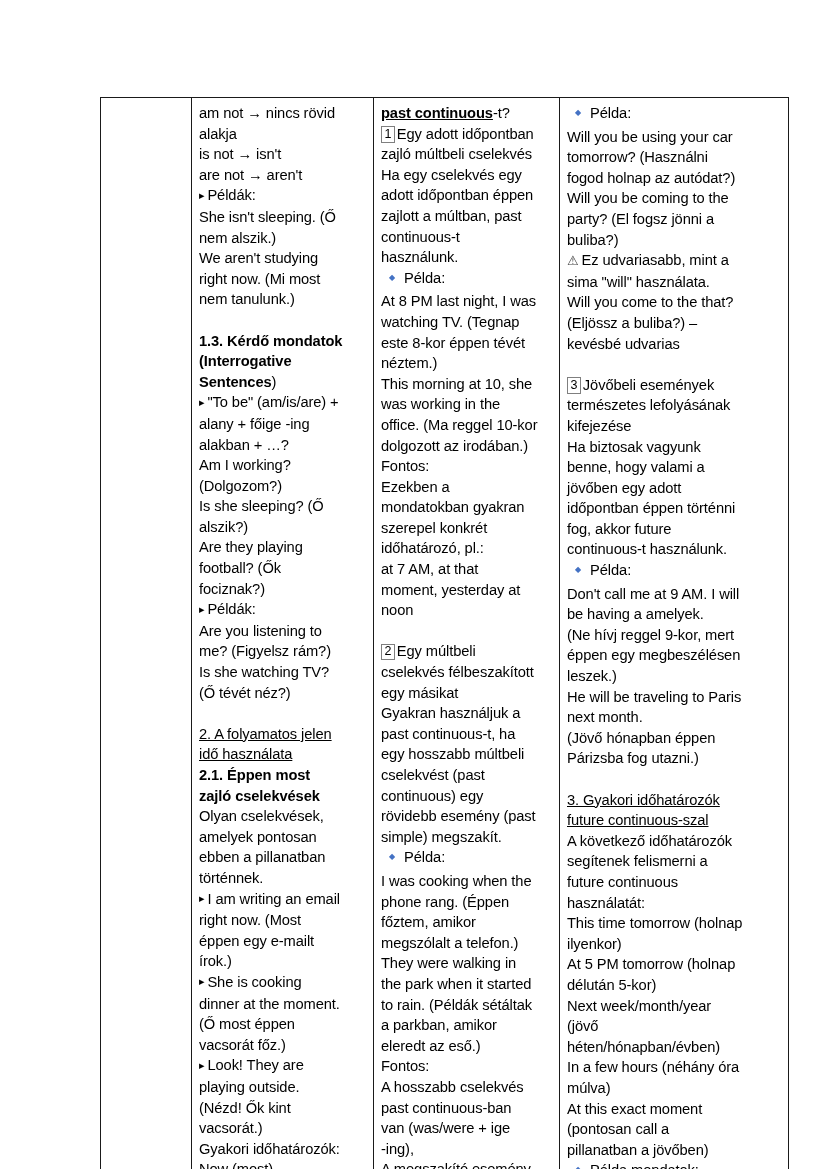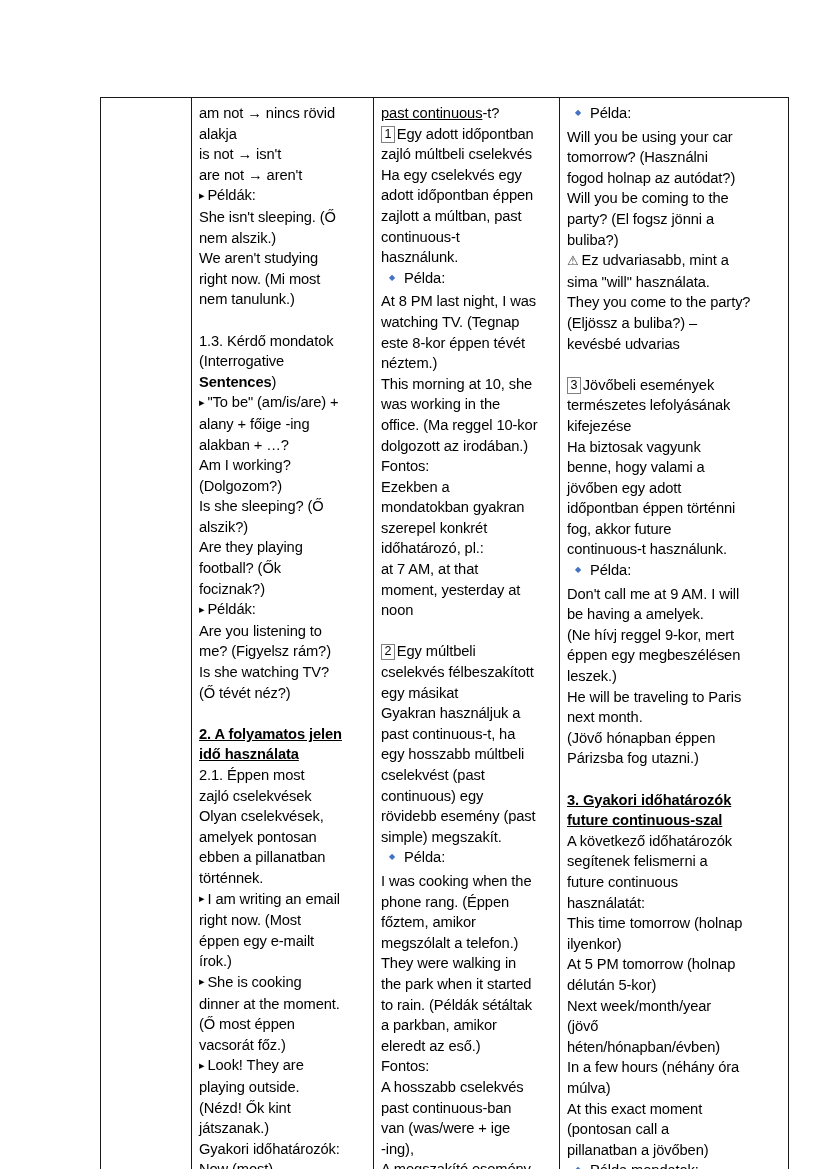--- a/index.html
+++ b/index.html
@@ -37,29 +37,29 @@
   .col-a { width: 167px; }
   .col-b { width: 171px; }
   .col-c { width: 214px; }
 
   .cell-body {
     font-size: 14.7px;
     line-height: 20.6px;
     letter-spacing: -0.1px;
   }
   .ln { display: block; }
-  .ln.bold { font-weight: normal; }
+  .ln.bold { font-weight: bold; }
   .ln.underline-bold {
+    font-weight: normal;
+    text-decoration: underline;
+  }
+  .ln.spacer { height: 20.6px; }
+
+  .inline-ul-bold {
     font-weight: bold;
-    text-decoration: underline;
-  }
-  .ln.spacer { height: 20.6px; }
-
-  .inline-ul-bold {
-    font-weight: normal;
     text-decoration: underline;
     margin-top: 39px;
   }
 
   .bullet-tri::before {
     content: "\25B8";
     font-size: 11px;
     position: relative;
     top: -1.5px;
     margin-right: 3px;
@@ -147,21 +147,21 @@
               <span class="ln">right now. (Most</span>
               <span class="ln">éppen egy e-mailt</span>
               <span class="ln">írok.)</span>
               <span class="ln bullet-tri">She is cooking</span>
               <span class="ln">dinner at the moment.</span>
               <span class="ln">(Ő most éppen</span>
               <span class="ln">vacsorát főz.)</span>
               <span class="ln bullet-tri">Look! They are</span>
               <span class="ln">playing outside.</span>
               <span class="ln">(Nézd! Ők kint</span>
-              <span class="ln">játszanak.)</span>
+              <span class="ln">vacsorát.)</span>
               <span class="ln">Gyakori időhatározók:</span>
               <span class="ln">Now (most)</span>
             </div>
         </td>
         <td class="col-b">
           <div class="cell-body" id="cell-2">
               <span class="ln"><span class="inline-ul-bold">past continuous</span>-t?</span>
               <span class="ln"><span class="numbox">1</span>Egy adott időpontban</span>
               <span class="ln">zajló múltbeli cselekvés</span>
               <span class="ln">Ha egy cselekvés egy</span>
@@ -219,21 +219,21 @@
           <div class="cell-body" id="cell-3">
               <span class="ln bullet-diamond">Példa:</span>
               <span class="ln">Will you be using your car</span>
               <span class="ln">tomorrow? (Használni</span>
               <span class="ln">fogod holnap az autódat?)</span>
               <span class="ln">Will you be coming to the</span>
               <span class="ln">party? (El fogsz jönni a</span>
               <span class="ln">buliba?)</span>
               <span class="ln"><span class="warn-icon">⚠</span>Ez udvariasabb, mint a</span>
               <span class="ln">sima "will" használata.</span>
-              <span class="ln">They you come to the party?</span>
+              <span class="ln">Will you come to the that?</span>
               <span class="ln">(Eljössz a buliba?) –</span>
               <span class="ln">kevésbé udvarias</span>
               <span class="ln spacer"></span>
               <span class="ln"><span class="numbox">3</span>Jövőbeli események</span>
               <span class="ln">természetes lefolyásának</span>
               <span class="ln">kifejezése</span>
               <span class="ln">Ha biztosak vagyunk</span>
               <span class="ln">benne, hogy valami a</span>
               <span class="ln">jövőben egy adott</span>
               <span class="ln">időpontban éppen történni</span>

